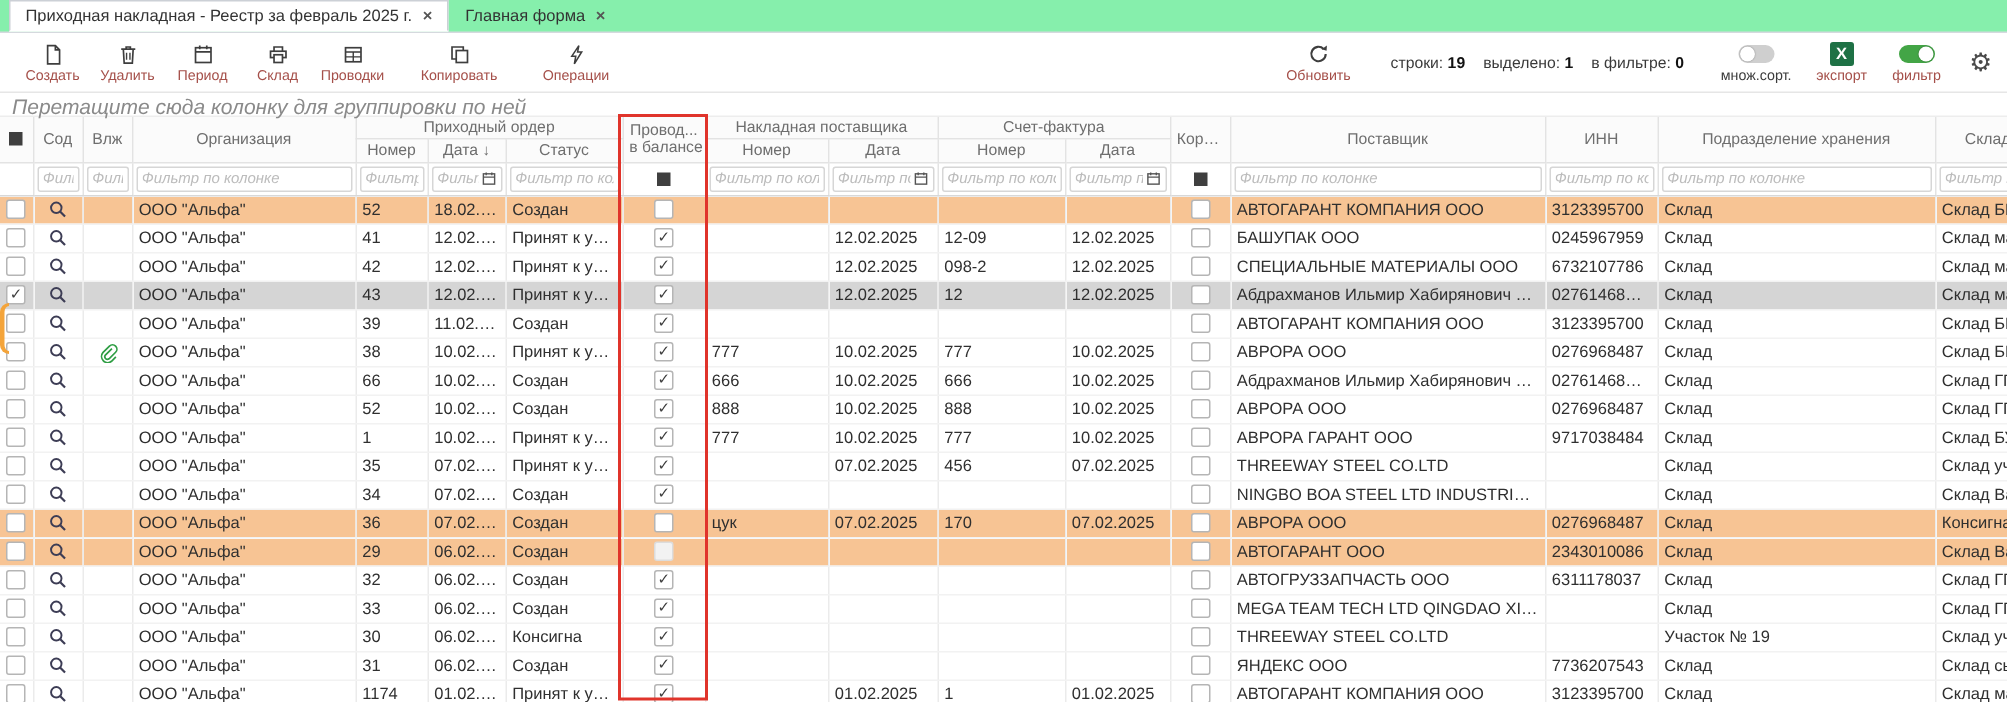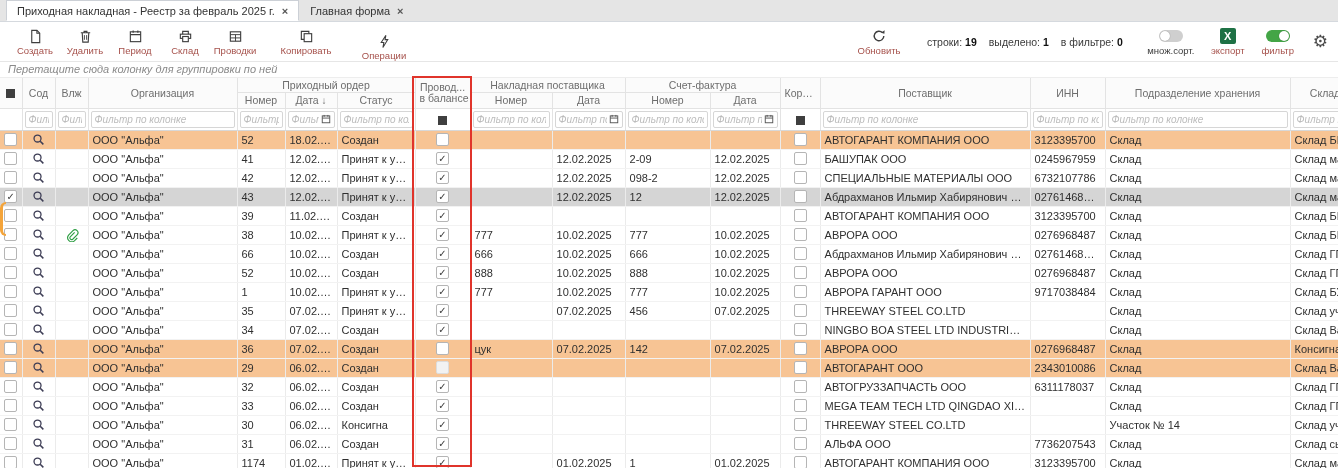--- a/index.html
+++ b/index.html
@@ -1,21 +1,21 @@
 <!DOCTYPE html>
 <html><head>
 <meta charset="utf-8">
 <style>
   * { margin:0; padding:0; box-sizing:border-box; }
   html,body { width:1338px; height:468px; overflow:hidden; }
   body { font-family:"Liberation Sans", sans-serif; background:#fff; color:#2f2f2f; }
   .page { position:relative; width:1338px; height:468px; overflow:hidden; background:#fff; }
 
   
-  .tabbar { height:22px; background:#e5e5e5; border-bottom:1px solid #d5d9de; display:flex; align-items:stretch; padding-left:6px; }
+  .tabbar { height:22px; background:#86efac; border-bottom:1px solid #d5d9de; display:flex; align-items:stretch; padding-left:6px; }
   .tab { display:flex; align-items:center; gap:7px; padding:0 10px; font-size:11px; color:#333; border:1px solid transparent; cursor:pointer; }
   .tab.active { background:#fff; border:1px solid #ccd0d6; border-bottom-color:#fff; }
   .tab .close { color:#555; font-size:11px; font-weight:bold; }
 
   
   .toolbar { height:40px; display:flex; align-items:center; padding:0 10px; border-bottom:1px solid #e6e6e6; }
   .tbtn { display:flex; flex-direction:column; align-items:center; justify-content:center; min-width:50px; height:38px; gap:1px; cursor:pointer; }
   .tbtn.wide { min-width:64px; }
   .tbtn .lbl { font-size:9.5px; color:#a5504a; line-height:10px; }
   .tbtn .lbl.dark { color:#3c3c3c; }
@@ -24,21 +24,21 @@
   .stats { display:flex; gap:12px; font-size:10.5px; color:#3a3a3a; margin:0 16px; white-space:nowrap; }
   .stats b { font-weight:bold; color:#111; }
   .toggle { width:24px; height:12px; border-radius:7px; background:#cfcfcf; position:relative; display:inline-block; }
   .toggle .knob { position:absolute; top:1px; left:1px; width:10px; height:10px; border-radius:50%; background:#fff; box-shadow:0 0 1px rgba(0,0,0,.45); }
   .toggle.on { background:#43a546; }
   .toggle.on .knob { left:auto; right:1px; }
   .excel { width:16px; height:16px; background:#1e7145; color:#fff; font-size:11px; font-weight:bold; display:flex; align-items:center; justify-content:center; border-radius:2px; }
   .gearbtn { font-size:17px; color:#4a4a4a; margin-left:10px; cursor:pointer; line-height:17px; }
 
   
-  .grouphint { height:16px; font-size:11px; font-style:italic; color:#8a8a8a; padding:1px 8px; border-bottom:1px solid #ededed; }
+  .grouphint { height:16px; font-size:14px; font-style:italic; color:#8a8a8a; padding:1px 8px; border-bottom:1px solid #ededed; }
 
   
   .tablewrap { width:1338px; height:390px; overflow:hidden; }
   table { border-collapse:collapse; table-layout:fixed; width:1360px; font-size:11px; }
   th, td { overflow:hidden; white-space:nowrap; text-overflow:ellipsis; padding:0 4px; vertical-align:middle; }
   thead th { background:#fbfbfb; color:#6e6e6e; font-weight:normal; font-size:10.5px; text-align:center;
              border-right:1px solid #e3e3e3; border-bottom:1px solid #e3e3e3; }
   .grow th { height:14px; }
   .hrow th { height:16px; }
   .frow td { height:22px; background:#fff; border-right:1px solid #e3e3e3; border-bottom:1px solid #d8d8d8; padding:0 2px; }
@@ -132,21 +132,21 @@
     </div>
     <div class="tbtn wide" style="margin-left:14px;">
       <span class="iconbox">
           <svg width="15" height="15" viewBox="0 0 16 16">
             <path d="M10.5 5V2.5H2.5v8.5H5.5" stroke="#3e3e3e" fill="none" stroke-width="1.2"></path>
             <rect x="5.5" y="5" width="8" height="8.5" stroke="#3e3e3e" fill="#fff" stroke-width="1.2"></rect>
           </svg>
         </span>
       <span class="lbl">Копировать</span>
     </div>
-    <div class="tbtn wide" style="margin-left:14px;justify-content:flex-end;">
+    <div class="tbtn wide" style="margin-left:14px;">
       <span class="iconbox">
           <svg width="15" height="15" viewBox="0 0 16 16">
             <path d="M9.5 1.5 4.5 9h2.8l-1 5.5L11.5 6H8.6z" stroke="#3e3e3e" fill="none" stroke-width="1.1"></path>
           </svg>
         </span>
       <span class="lbl">Операции</span>
     </div>
 
     <div class="spacer"></div>
 
@@ -364,21 +364,21 @@
                 </svg>
               </span></td>
             <td class="cc"></td>
             <td>ООО "Альфа"</td>
             <td>41</td>
             <td>12.02.2025</td>
             <td>Принят к учету</td>
             <td class="cc"><span class="cb checked">✓</span></td>
             <td></td>
             <td>12.02.2025</td>
-            <td>2-09</td>
+            <td>12-09</td>
             <td>12.02.2025</td>
             <td class="cc"><span class="cb"></span></td>
             <td>БАШУПАК ООО</td>
             <td>0245967959</td>
             <td>Склад</td>
             <td>Склад ма</td>
           </tr>
           <tr class="">
             <td class="cc"><span class="cb"></span></td>
             <td class="cc"><span class="iconwrap">
@@ -608,21 +608,21 @@
                 </svg>
               </span></td>
             <td class="cc"></td>
             <td>ООО "Альфа"</td>
             <td>36</td>
             <td>07.02.2025</td>
             <td>Создан</td>
             <td class="cc"><span class="cb"></span></td>
             <td>цук</td>
             <td>07.02.2025</td>
-            <td>142</td>
+            <td>170</td>
             <td>07.02.2025</td>
             <td class="cc"><span class="cb"></span></td>
             <td>АВРОРА ООО</td>
             <td>0276968487</td>
             <td>Склад</td>
             <td>Консигна</td>
           </tr>
           <tr class="row-orange">
             <td class="cc"><span class="cb"></span></td>
             <td class="cc"><span class="iconwrap">
@@ -709,21 +709,21 @@
             <td>06.02.2025</td>
             <td>Консигна</td>
             <td class="cc"><span class="cb checked">✓</span></td>
             <td></td>
             <td></td>
             <td></td>
             <td></td>
             <td class="cc"><span class="cb"></span></td>
             <td>THREEWAY STEEL CO.LTD</td>
             <td></td>
-            <td>Участок № 14</td>
+            <td>Участок № 19</td>
             <td>Склад уч</td>
           </tr>
           <tr class="">
             <td class="cc"><span class="cb"></span></td>
             <td class="cc"><span class="iconwrap">
                 <svg width="13" height="13" viewBox="0 0 16 16">
                   <circle cx="6.8" cy="6.8" r="4.3" stroke="#3d3d55" fill="none" stroke-width="1.6"></circle>
                   <path d="M10.1 10.1 14 14" stroke="#3d3d55" stroke-width="1.8"></path>
                 </svg>
               </span></td>
@@ -731,21 +731,21 @@
             <td>ООО "Альфа"</td>
             <td>31</td>
             <td>06.02.2025</td>
             <td>Создан</td>
             <td class="cc"><span class="cb checked">✓</span></td>
             <td></td>
             <td></td>
             <td></td>
             <td></td>
             <td class="cc"><span class="cb"></span></td>
-            <td>АЛЬФА ООО</td>
+            <td>ЯНДЕКС ООО</td>
             <td>7736207543</td>
             <td>Склад</td>
             <td>Склад сы</td>
           </tr>
           <tr class="">
             <td class="cc"><span class="cb"></span></td>
             <td class="cc"><span class="iconwrap">
                 <svg width="13" height="13" viewBox="0 0 16 16">
                   <circle cx="6.8" cy="6.8" r="4.3" stroke="#3d3d55" fill="none" stroke-width="1.6"></circle>
                   <path d="M10.1 10.1 14 14" stroke="#3d3d55" stroke-width="1.8"></path>

